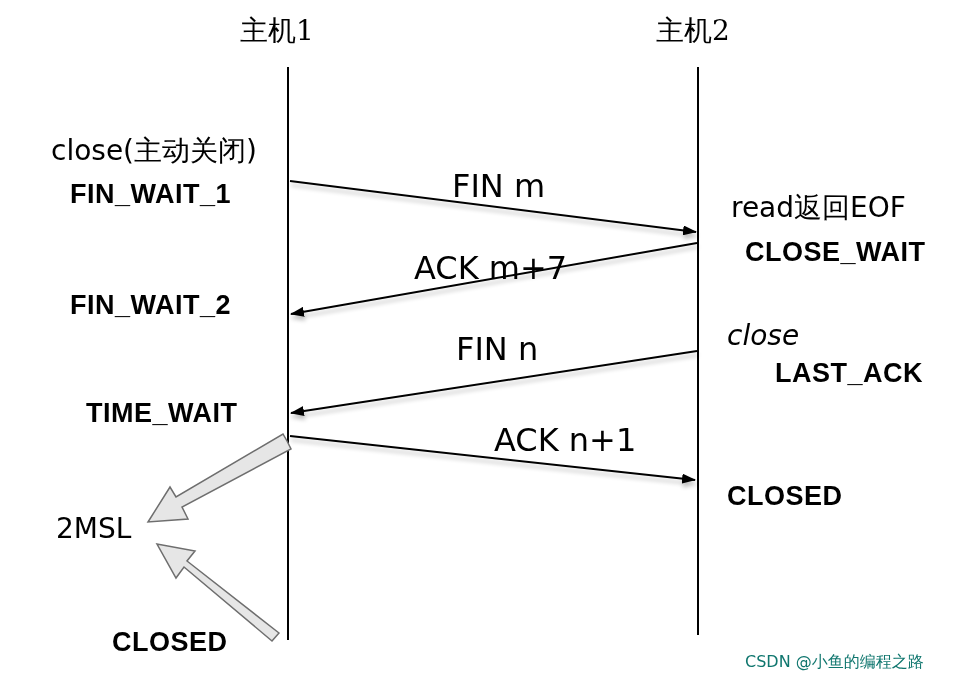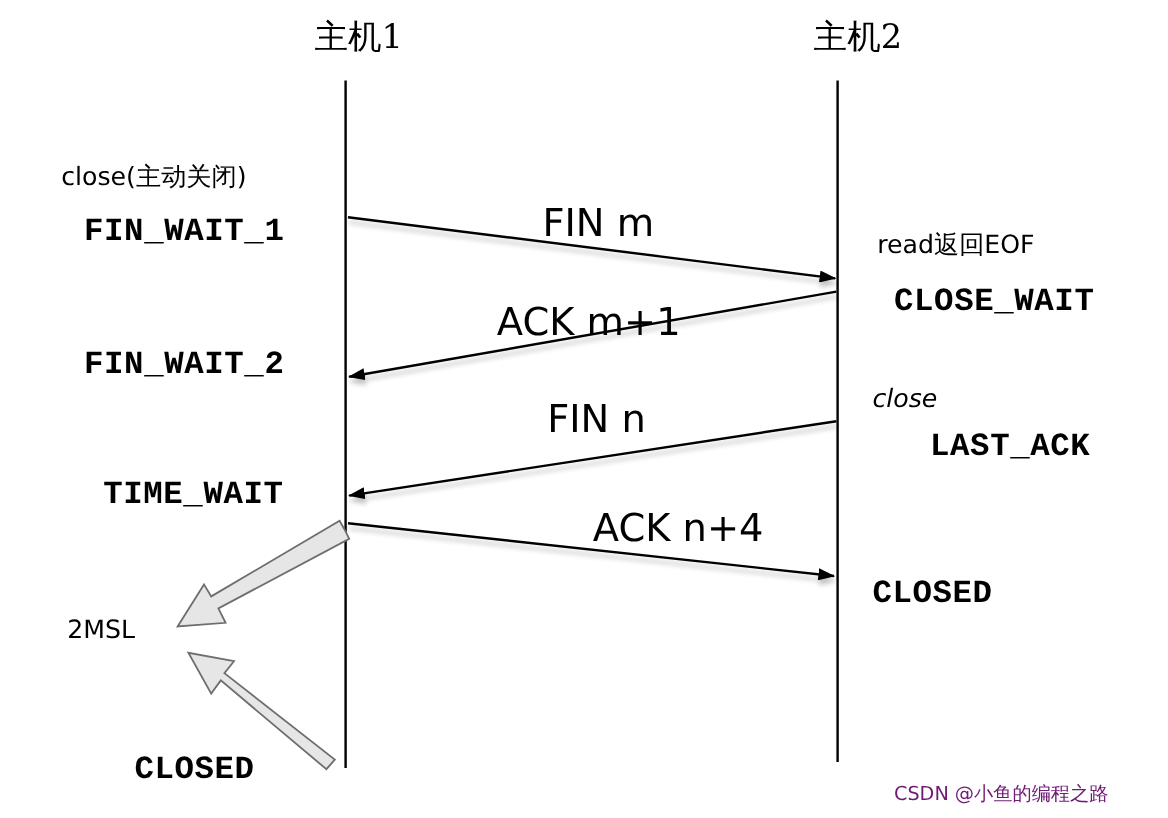--- a/index.html
+++ b/index.html
@@ -1,23 +1,23 @@
 <!DOCTYPE html>
 <html><head>
 <meta charset="utf-8">
 <style>
   html, body { margin:0; padding:0; background:#ffffff; }
   body { width:973px; height:682px; position:relative; overflow:hidden;
          font-family:"DejaVu Sans", "Liberation Sans", sans-serif; color:#000; }
   .txt { position:absolute; white-space:nowrap; line-height:1; }
-  .host { font-family:"DejaVu Serif", "Liberation Serif", serif; font-size:28px; top:17px;margin-left:22px; }
-  .state { font-family:Liberation Mono, monospace; font-weight:bold; font-size:27px; letter-spacing:0.5px; }
-  .event { font-family:"DejaVu Sans", sans-serif; font-size:21px; }
+  .host { font-family:"DejaVu Serif", "Liberation Serif", serif; font-size:28px; top:17px; }
+  .state { font-family:Liberation Sans, sans-serif; font-weight:bold; font-size:27px; letter-spacing:0.5px; }
+  .event { font-family:"DejaVu Sans", sans-serif; font-size:28px; }
   .msg { font-family:"DejaVu Sans", sans-serif; font-size:32px; }
-  .watermark { font-family:"DejaVu Sans", sans-serif; font-size:16px; color:#701a75; }
+  .watermark { font-family:"DejaVu Sans", sans-serif; font-size:16px; color:#0f766e; }
   svg#diagram { position:absolute; left:0; top:0; }
 </style>
 </head>
 <body>
 
 <svg id="diagram" width="973" height="682">
   <defs>
     <marker id="arrowhead" markerWidth="14" markerHeight="10" refX="13" refY="5" orient="auto" markerUnits="userSpaceOnUse">
       <path d="M0,0 L14,5 L0,10 Z" fill="#000"></path>
     </marker>
@@ -54,23 +54,23 @@
 <div class="txt host" style="left:656px;text-align:right;">主机2</div>
 
 <div class="txt event" style="left:51px; top:137px;">close(主动关闭)</div>
 <div class="txt state" style="left:70px; top:181px;">FIN_WAIT_1</div>
 <div class="txt state" style="left:70px; top:292px;">FIN_WAIT_2</div>
 <div class="txt state" style="left:86px; top:400px;">TIME_WAIT</div>
 <div class="txt event" style="left:56px; top:515px;text-align:right;">2MSL</div>
 <div class="txt state" style="left:112px; top:629px;">CLOSED</div>
 
 <div class="txt msg" style="left:452px; top:170px;">FIN m</div>
-<div class="txt msg" style="left:414px; top:252px;">ACK m+1</div>
+<div class="txt msg" style="left:414px; top:252px;">ACK m+7</div>
 <div class="txt msg" style="left:456px; top:333px;">FIN n</div>
-<div class="txt msg" style="left:494px; top:424px;">ACK n+4</div>
+<div class="txt msg" style="left:494px; top:424px;">ACK n+1</div>
 
 <div class="txt event" style="left:731px; top:194px;">read返回EOF</div>
 <div class="txt state" style="left:745px; top:239px;">CLOSE_WAIT</div>
 <div class="txt event" style="left:727px; top:322px;font-style:italic;">close</div>
 <div class="txt state" style="left:727px; top:360px;margin-left:48px;">LAST_ACK</div>
 <div class="txt state" style="left:727px; top:483px;">CLOSED</div>
 
 <div class="txt watermark" style="left:745px; top:654px;">CSDN @小鱼的编程之路</div>
 
 </body></html>

